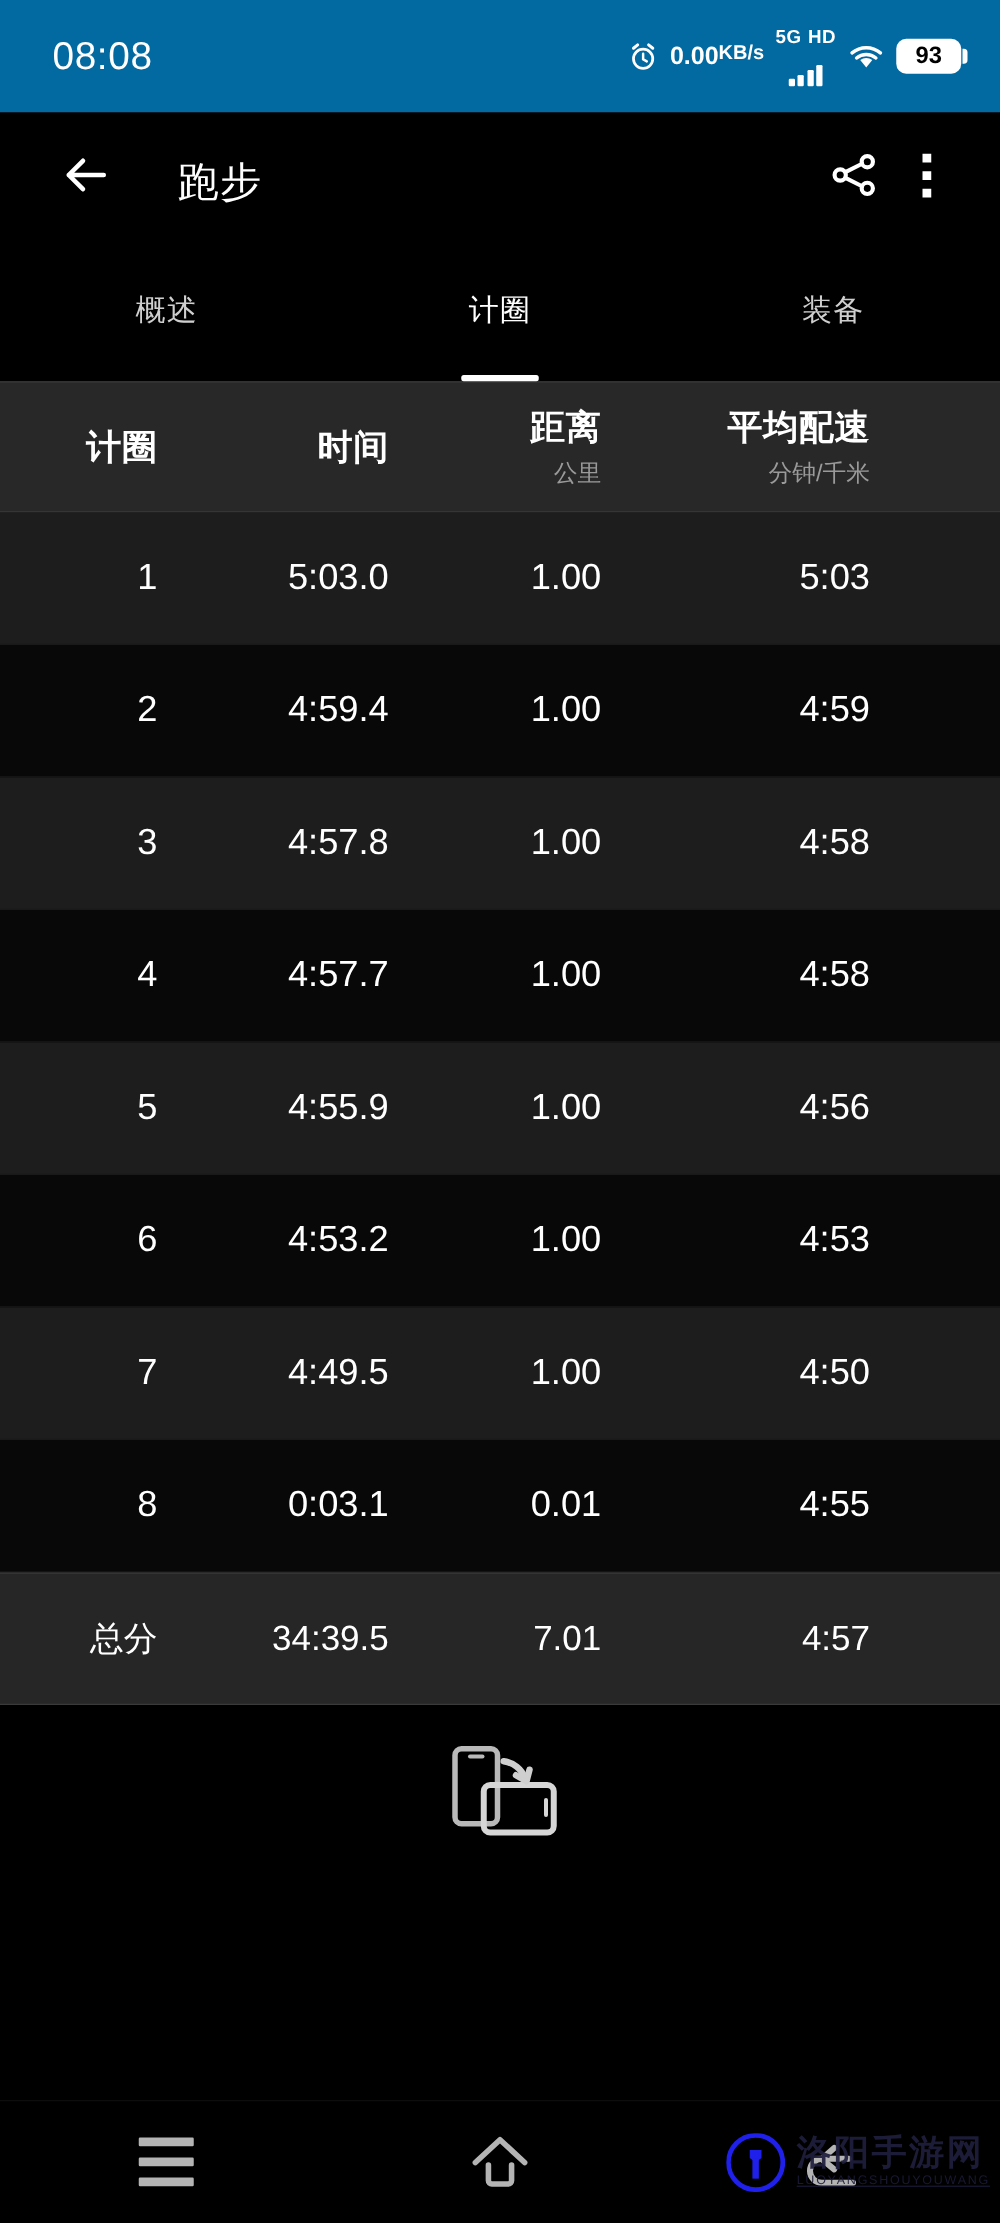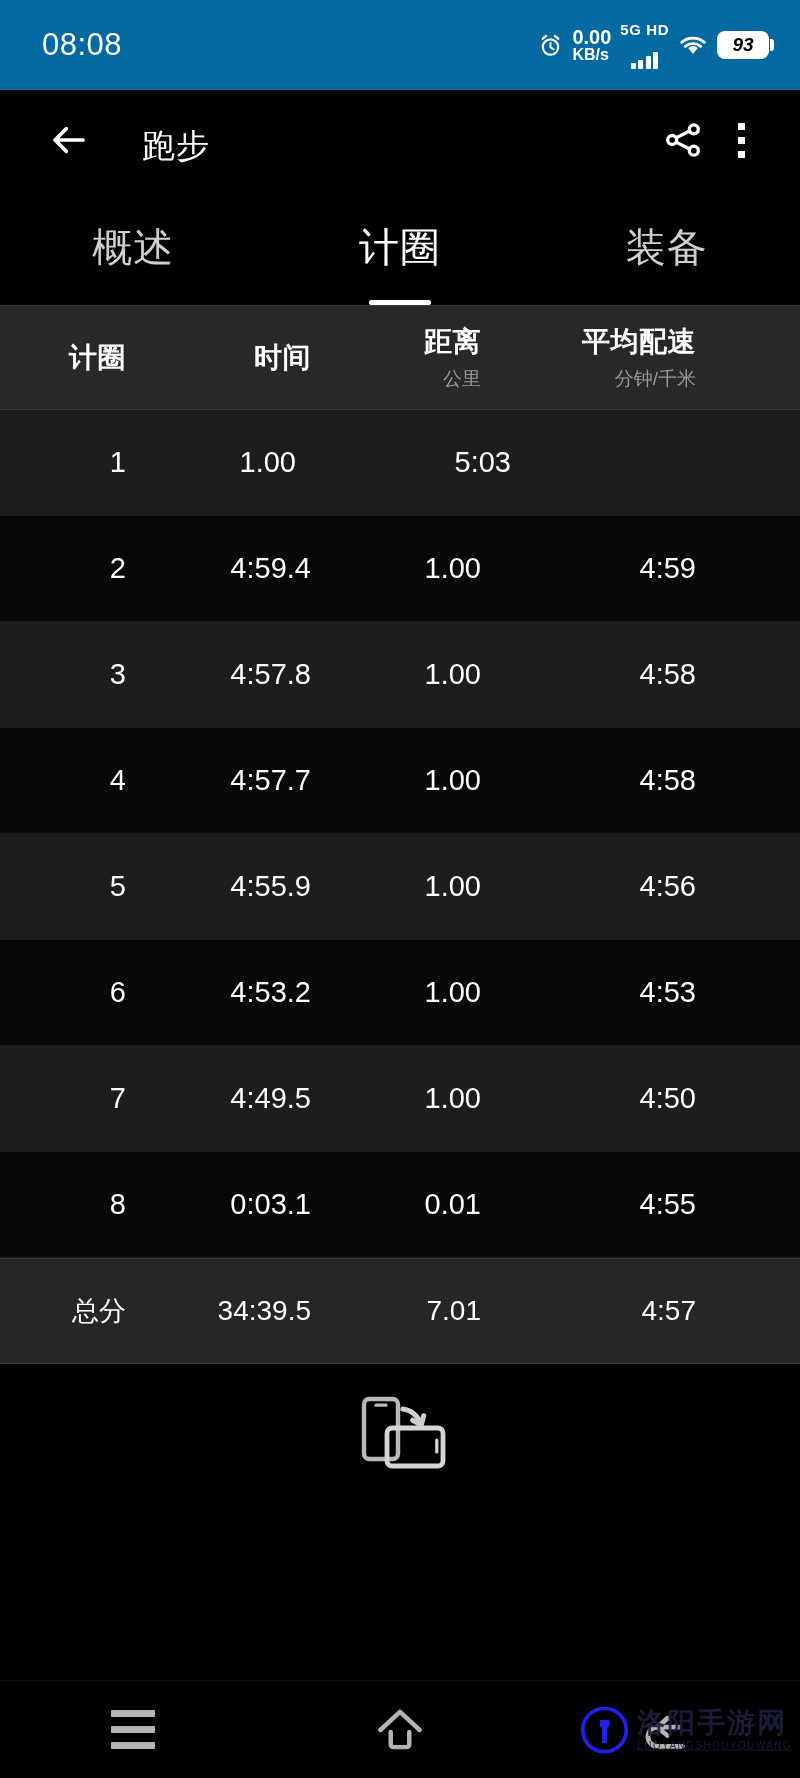--- a/index.html
+++ b/index.html
@@ -14,37 +14,37 @@
 
   
   .statusbar {
     height:90px; flex:0 0 90px;
     display:flex; align-items:center; justify-content:space-between;
     padding:0 26px 0 42px; background:#0369a1;
   }
   .status-clock { font-size:31px; font-weight:400; letter-spacing:.5px; color:#fff; }
   .status-right { display:flex; align-items:center; gap:9px; }
   .alarm-icon { width:25px; height:25px; position:relative; display:block; }
-  .net-speed { display:flex; flex-direction:column; align-items:flex-start; line-height:1.0; }
+  .net-speed { display:flex; align-items:flex-start; line-height:1.0; }
   .net-speed .v { font-size:20px; font-weight:700; }
   .net-speed .u { font-size:16px; font-weight:700; }
   .sig-wrap { display:flex; flex-direction:column; align-items:center; gap:14px; }
   .sig-label { font-size:15px; font-weight:700; letter-spacing:.5px; }
   .bars { display:flex; align-items:flex-end; gap:2.5px; height:17px; }
   .bars i { width:5px; background:#fff; border-radius:1px; display:block; }
   .bars i:nth-child(1){height:6px;} .bars i:nth-child(2){height:9px;}
   .bars i:nth-child(3){height:13px;} .bars i:nth-child(4){height:17px;}
   .wifi-icon { width:30px; height:24px; display:block; }
   .battery {
     display:flex; align-items:center;
   }
   .batt-body {
     min-width:52px; height:28px; border-radius:8px; background:#fff; color:#000;
     display:flex; align-items:center; justify-content:center;
-    font-size:19px; font-weight:700; padding:0 7px;font-style:italic;
+    font-size:19px; font-weight:700; padding:0 7px;
   }
   .batt-cap { width:4px; height:12px; background:#fff; border-radius:0 3px 3px 0; margin-left:1px; }
 
   
   .appbar {
     height:100px; flex:0 0 100px;
     display:flex; align-items:center; background:#000; padding:0 30px 0 40px;
   }
   .icon-btn { width:58px; height:58px; display:flex; align-items:center; justify-content:center; flex:0 0 auto; }
   .appbar-title { font-size:33px; font-weight:400; margin-left:44px; color:#fff; letter-spacing:1px;margin-top:12px; }
@@ -54,21 +54,21 @@
 
   
   .tabs {
     height:115px; flex:0 0 115px;
     display:flex; align-items:stretch; background:#000;
   }
   .tab {
     flex:1 1 0; display:flex; flex-direction:column;
     align-items:center; justify-content:center; position:relative;
   }
-  .tab .lbl { font-size:40px; color:#cfcfcf; letter-spacing:1px; }
+  .tab .lbl { font-size:24px; color:#cfcfcf; letter-spacing:1px; }
   .tab.active .lbl { color:#fff; }
   .tab .ind {
     position:absolute; bottom:0; left:50%; transform:translateX(-50%);
     width:62px; height:5px; background:transparent; border-radius:2px;
   }
   .tab.active .ind { background:#fff; }
 
   
   .table-wrap { flex:1 1 auto; display:flex; flex-direction:column; background:#000; min-height:0; }
   .thead {
@@ -233,20 +233,21 @@
       </div>
       <div class="th c4">
         <span class="t">平均配速</span>
         <span class="s">分钟/千米</span>
       </div>
       <div class="cpad"></div>
     </div>
 
     <div class="row odd">
       <div class="cell c1">1</div>
+      <div class="cell c2">5:03.0</div>
       <div class="cell c3">1.00</div>
       <div class="cell c4">5:03</div>
       <div class="cpad"></div>
     </div>
     <div class="row even">
       <div class="cell c1">2</div>
       <div class="cell c2">4:59.4</div>
       <div class="cell c3">1.00</div>
       <div class="cell c4">4:59</div>
       <div class="cpad"></div>

